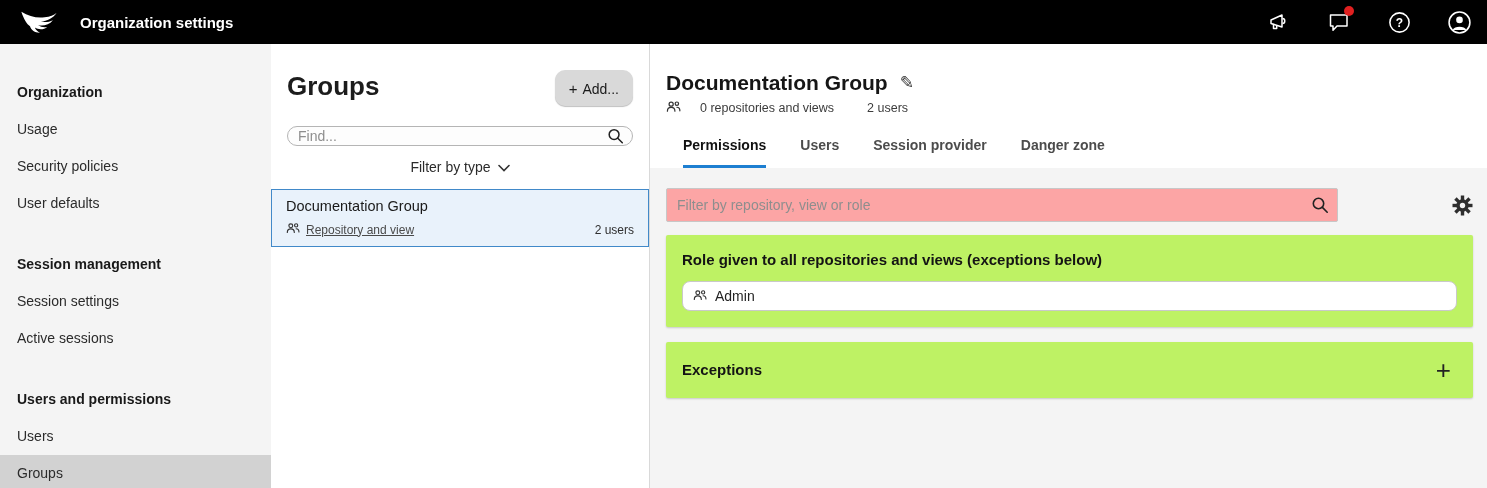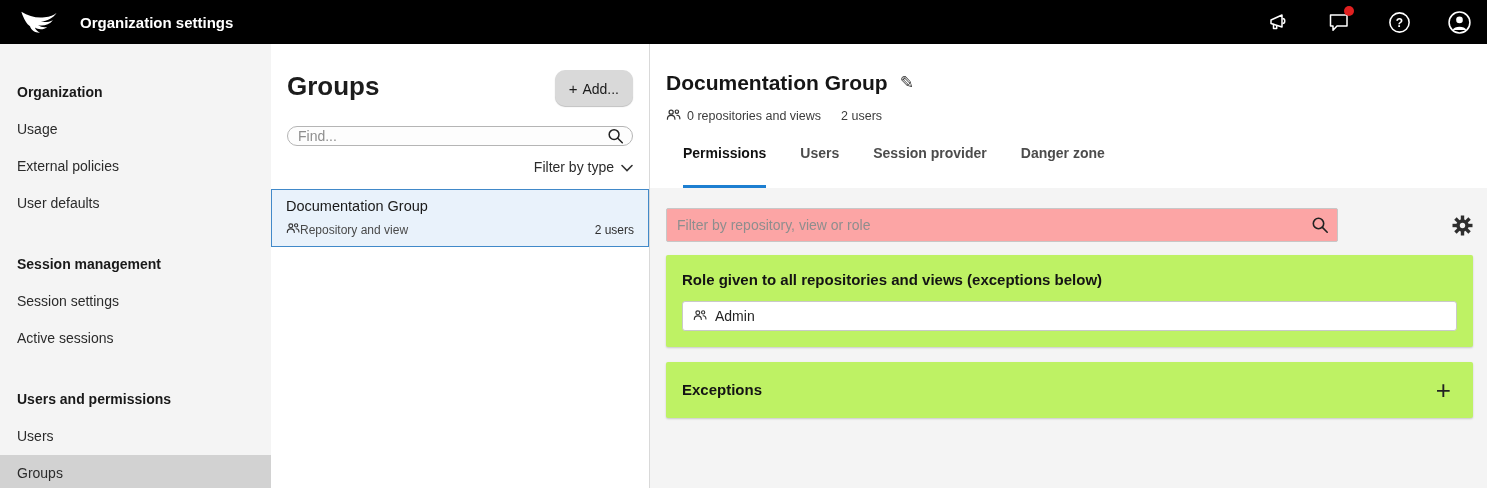--- a/index.html
+++ b/index.html
@@ -51,42 +51,42 @@
   .add-btn .plus { margin-right:5px; font-size:15px; }
   .find-wrap { position:relative; margin-top:20px; }
   .find-input {
     width:100%; height:20px; border:1px solid #b5b5b5; border-radius:10px;
     background:#fdfdfd; padding:0 34px 0 10px; font-size:14px; color:#333;
     font-family:Liberation Sans, sans-serif; outline:none;
   }
   .find-input::placeholder, .filter-input::placeholder { color:#8e8e8e; }
   .search-abs { position:absolute; right:9px; top:50%; transform:translateY(-50%); display:flex; }
   .filter-type {
-    display:flex; justify-content:flex-end; align-items:center; gap:7px;
+    display:flex; justify-content:center; align-items:center; gap:7px;
     font-size:14px; color:#2b2b2b; margin-top:13px; cursor:pointer;
   }
   .group-list { margin:14px -16px 0; }
   .group-item { padding:8px 14px; border:1px solid transparent; cursor:pointer; }
   .group-item.selected { background:#e9f2fb; border-color:#4189c9; }
   .gi-title { font-size:14.5px; color:#191919; line-height:17px; margin-bottom:6px; }
   .gi-sub { display:flex; align-items:center; font-size:12px; color:#4a4a4a; line-height:14px; }
-  .gi-type { margin-left:0; }
+  .gi-type { margin-left:6px;text-decoration:underline; }
   .gi-users { margin-left:auto; color:#2f2f2f; }
 
   
   .detail { flex:1; display:flex; flex-direction:column; min-width:0; background:#f4f4f4; }
   .detail-head { background:#fff; padding:26px 16px 0; }
   .dt-row { display:flex; align-items:center; gap:12px; }
   .dt-title { font-size:21px; font-weight:bold; color:#161616; line-height:25px; }
   .pencil { font-size:17px; color:#333; cursor:pointer; }
-  .meta-row { display:flex; align-items:center; gap:6px; margin-top:12px; font-size:12.5px; color:#3c3c3c; }
+  .meta-row { display:flex; align-items:center; gap:19px; margin-top:4px; font-size:12.5px; color:#3c3c3c; }
   .meta-users { margin-left:14px; }
   .tabs { display:flex; gap:34px; margin-top:20px; padding-left:17px; }
   .tab {
-    font-size:14px; font-weight:bold; color:#4c4c4c; padding-bottom:24px;
+    font-size:14px; font-weight:bold; color:#4c4c4c; padding-bottom:12px;
     border-bottom:3px solid transparent; cursor:pointer;
   }
   .tab.active { color:#111; border-bottom-color:#1d7fd1; }
 
   .detail-body { flex:1; padding:20px 14px 0 16px; }
   .filter-row { display:flex; align-items:center; margin-bottom:13px; }
   .filter-wrap { position:relative; width:672px; }
   .filter-input {
     width:100%; height:34px; border:1px solid #c7c7c7; border-radius:2px;
     background:#fca5a5; padding:0 36px 0 10px; font-size:14px; color:#333;
@@ -94,21 +94,21 @@
   }
   .gear-btn { margin-left:auto; display:flex; cursor:pointer; }
 
   .card {
     background:#bef264; box-shadow:0 1px 2px rgba(0,0,0,.18); border-radius:2px;
     padding:16px; margin-bottom:15px;
   }
   .card-heading { font-size:15px; font-weight:bold; color:#141414; line-height:18px; }
   .role-select {
     display:flex; align-items:center; gap:8px; border:1px solid #c9c9c9;
-    border-radius:3px; background:#fff; height:30px; padding:0 10px;
+    border-radius:8px; background:#fff; height:30px; padding:0 10px;
     margin-top:12px; font-size:14px; color:#222; cursor:pointer;
   }
   .exceptions-card { display:flex; align-items:center; justify-content:space-between; padding:16px; }
   .exc-plus { font-size:26px; font-weight:normal; color:#222; line-height:24px; cursor:pointer; padding-right:6px; }
 </style>
 </head>
 <body>
 
 <header class="topbar">
   <span class="logo">
@@ -149,21 +149,21 @@
     </svg>
   </span>
 </header>
 
 <div class="main">
 
   <nav class="sidebar">
     <div class="side-section">
       <div class="side-header">Organization</div>
       <div class="side-item">Usage</div>
-      <div class="side-item">External policies</div>
+      <div class="side-item">Security policies</div>
       <div class="side-item">User defaults</div>
     </div>
     <div class="side-section">
       <div class="side-header">Session management</div>
       <div class="side-item">Session settings</div>
       <div class="side-item">Active sessions</div>
     </div>
     <div class="side-section">
       <div class="side-header">Users and permissions</div>
       <div class="side-item">Users</div>

